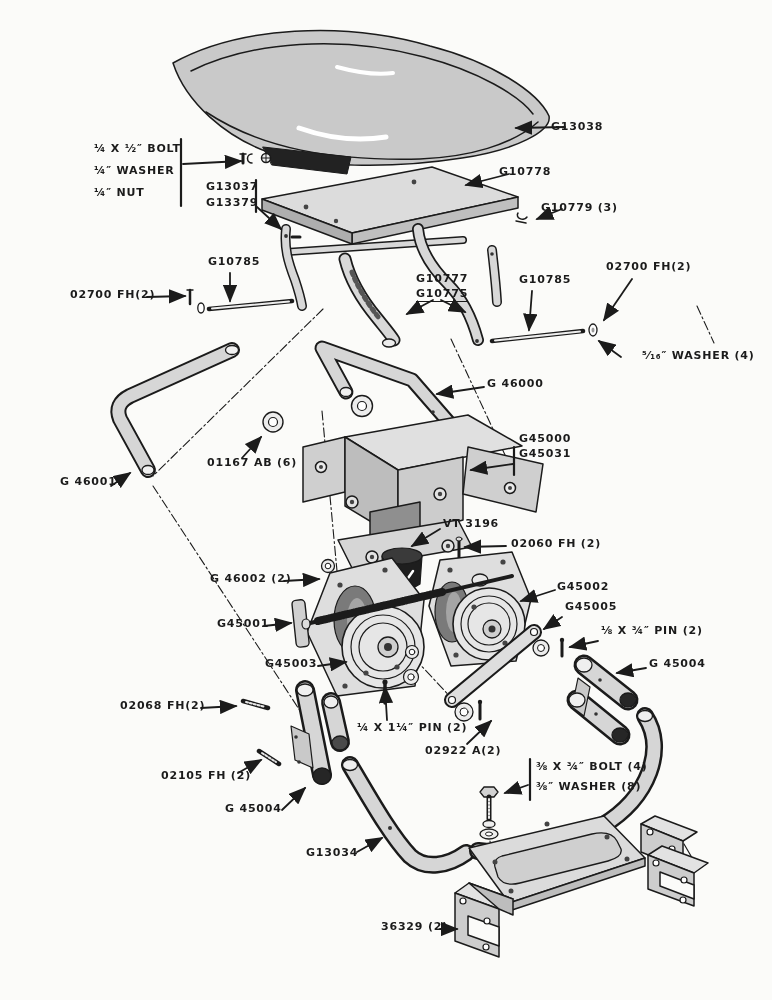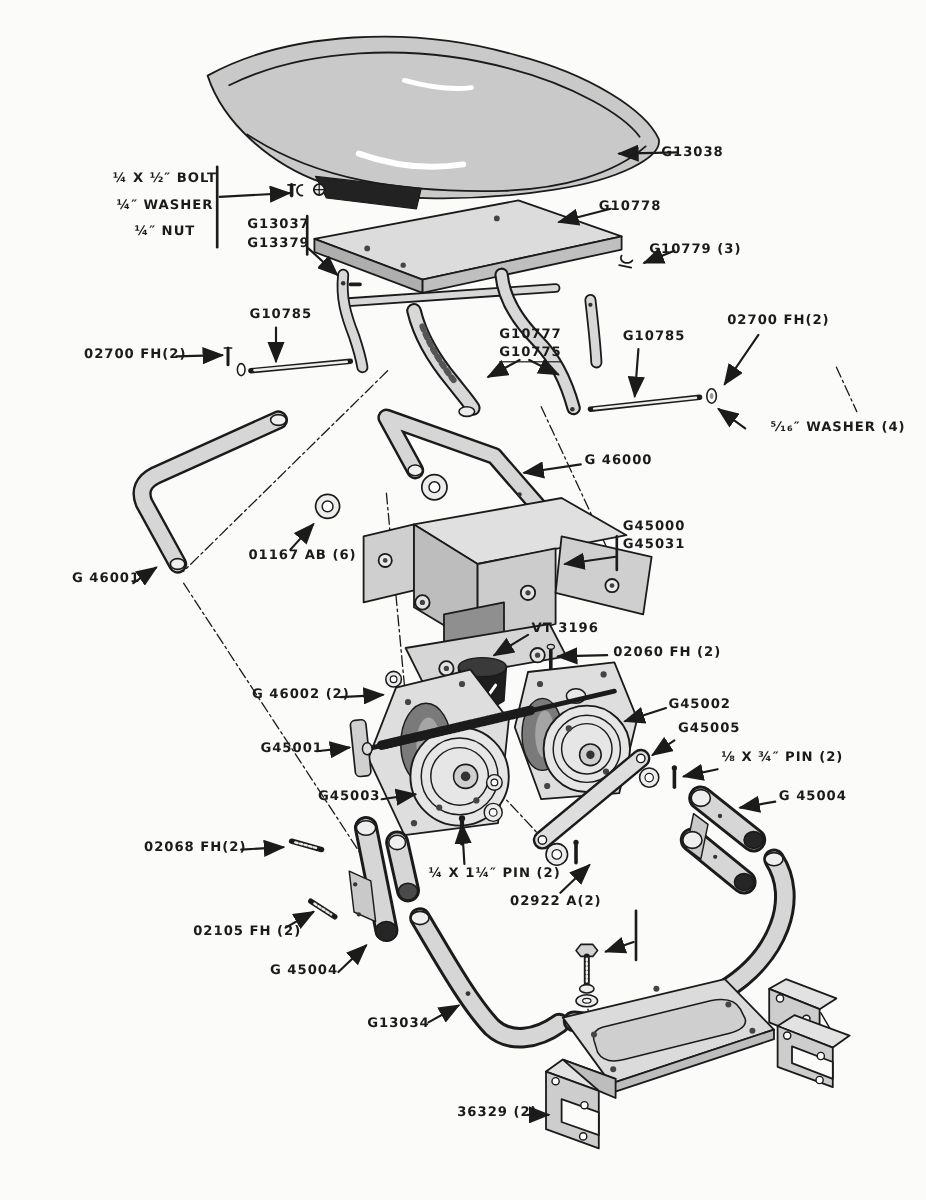--- a/index.html
+++ b/index.html
@@ -2,21 +2,21 @@
 <html><head>
 <meta charset="utf-8">
 <title>Seat Assembly Exploded Parts Diagram</title>
 <style>
   html,body{margin:0;padding:0;background:#ffffff;}
   #stage{position:relative;width:772px;height:1000px;background:#fbfbf9;overflow:hidden;
          font-family:"DejaVu Sans",sans-serif;}
   #art{position:absolute;left:0;top:0;}
   .lbl{position:absolute;font-size:11px;font-weight:bold;line-height:14px;
        letter-spacing:0.8px;color:#1b1b1b;white-space:nowrap;}
-  .lbl .ln{display:block;text-align:center;}
+  .lbl .ln{display:block;}
   .u{border-bottom:1.6px solid #1b1b1b;padding-bottom:0px;}
 </style>
 </head>
 <body>
 
 <div id="stage">
 
 <svg id="art" width="772" height="1000" viewBox="0 0 772 1000">
   <defs>
     <marker id="ah" viewBox="0 0 10 8" refX="9" refY="4" markerWidth="10" markerHeight="8" orient="auto">
@@ -397,15 +397,19 @@
 <div class="lbl" style="left:565px;top:600px">G45005</div>
 <div class="lbl" style="left:601px;top:624px">⅛ X ¾″ PIN (2)</div>
 <div class="lbl" style="left:265px;top:657px">G45003</div>
 <div class="lbl" style="left:649px;top:657px">G 45004</div>
 <div class="lbl" style="left:120px;top:699px">02068 FH(2)</div>
 <div class="lbl" style="left:357px;top:721px">¼ X 1¼″ PIN (2)</div>
 <div class="lbl" style="left:425px;top:744px">02922 A(2)</div>
 <div class="lbl" style="left:161px;top:769px">02105 FH (2)</div>
 <div class="lbl" style="left:225px;top:802px">G 45004</div>
 <div class="lbl" style="left:306px;top:846px">G13034</div>
+<div class="lbl" style="left:536px;top:757px;line-height:20px">
+  <span class="ln">⅜ X ¾″ BOLT (4)</span>
+  <span class="ln">⅜″ WASHER (8)</span>
+</div>
 <div class="lbl" style="left:381px;top:920px">36329 (2)</div>
 
 </div>
 
 </body></html>

